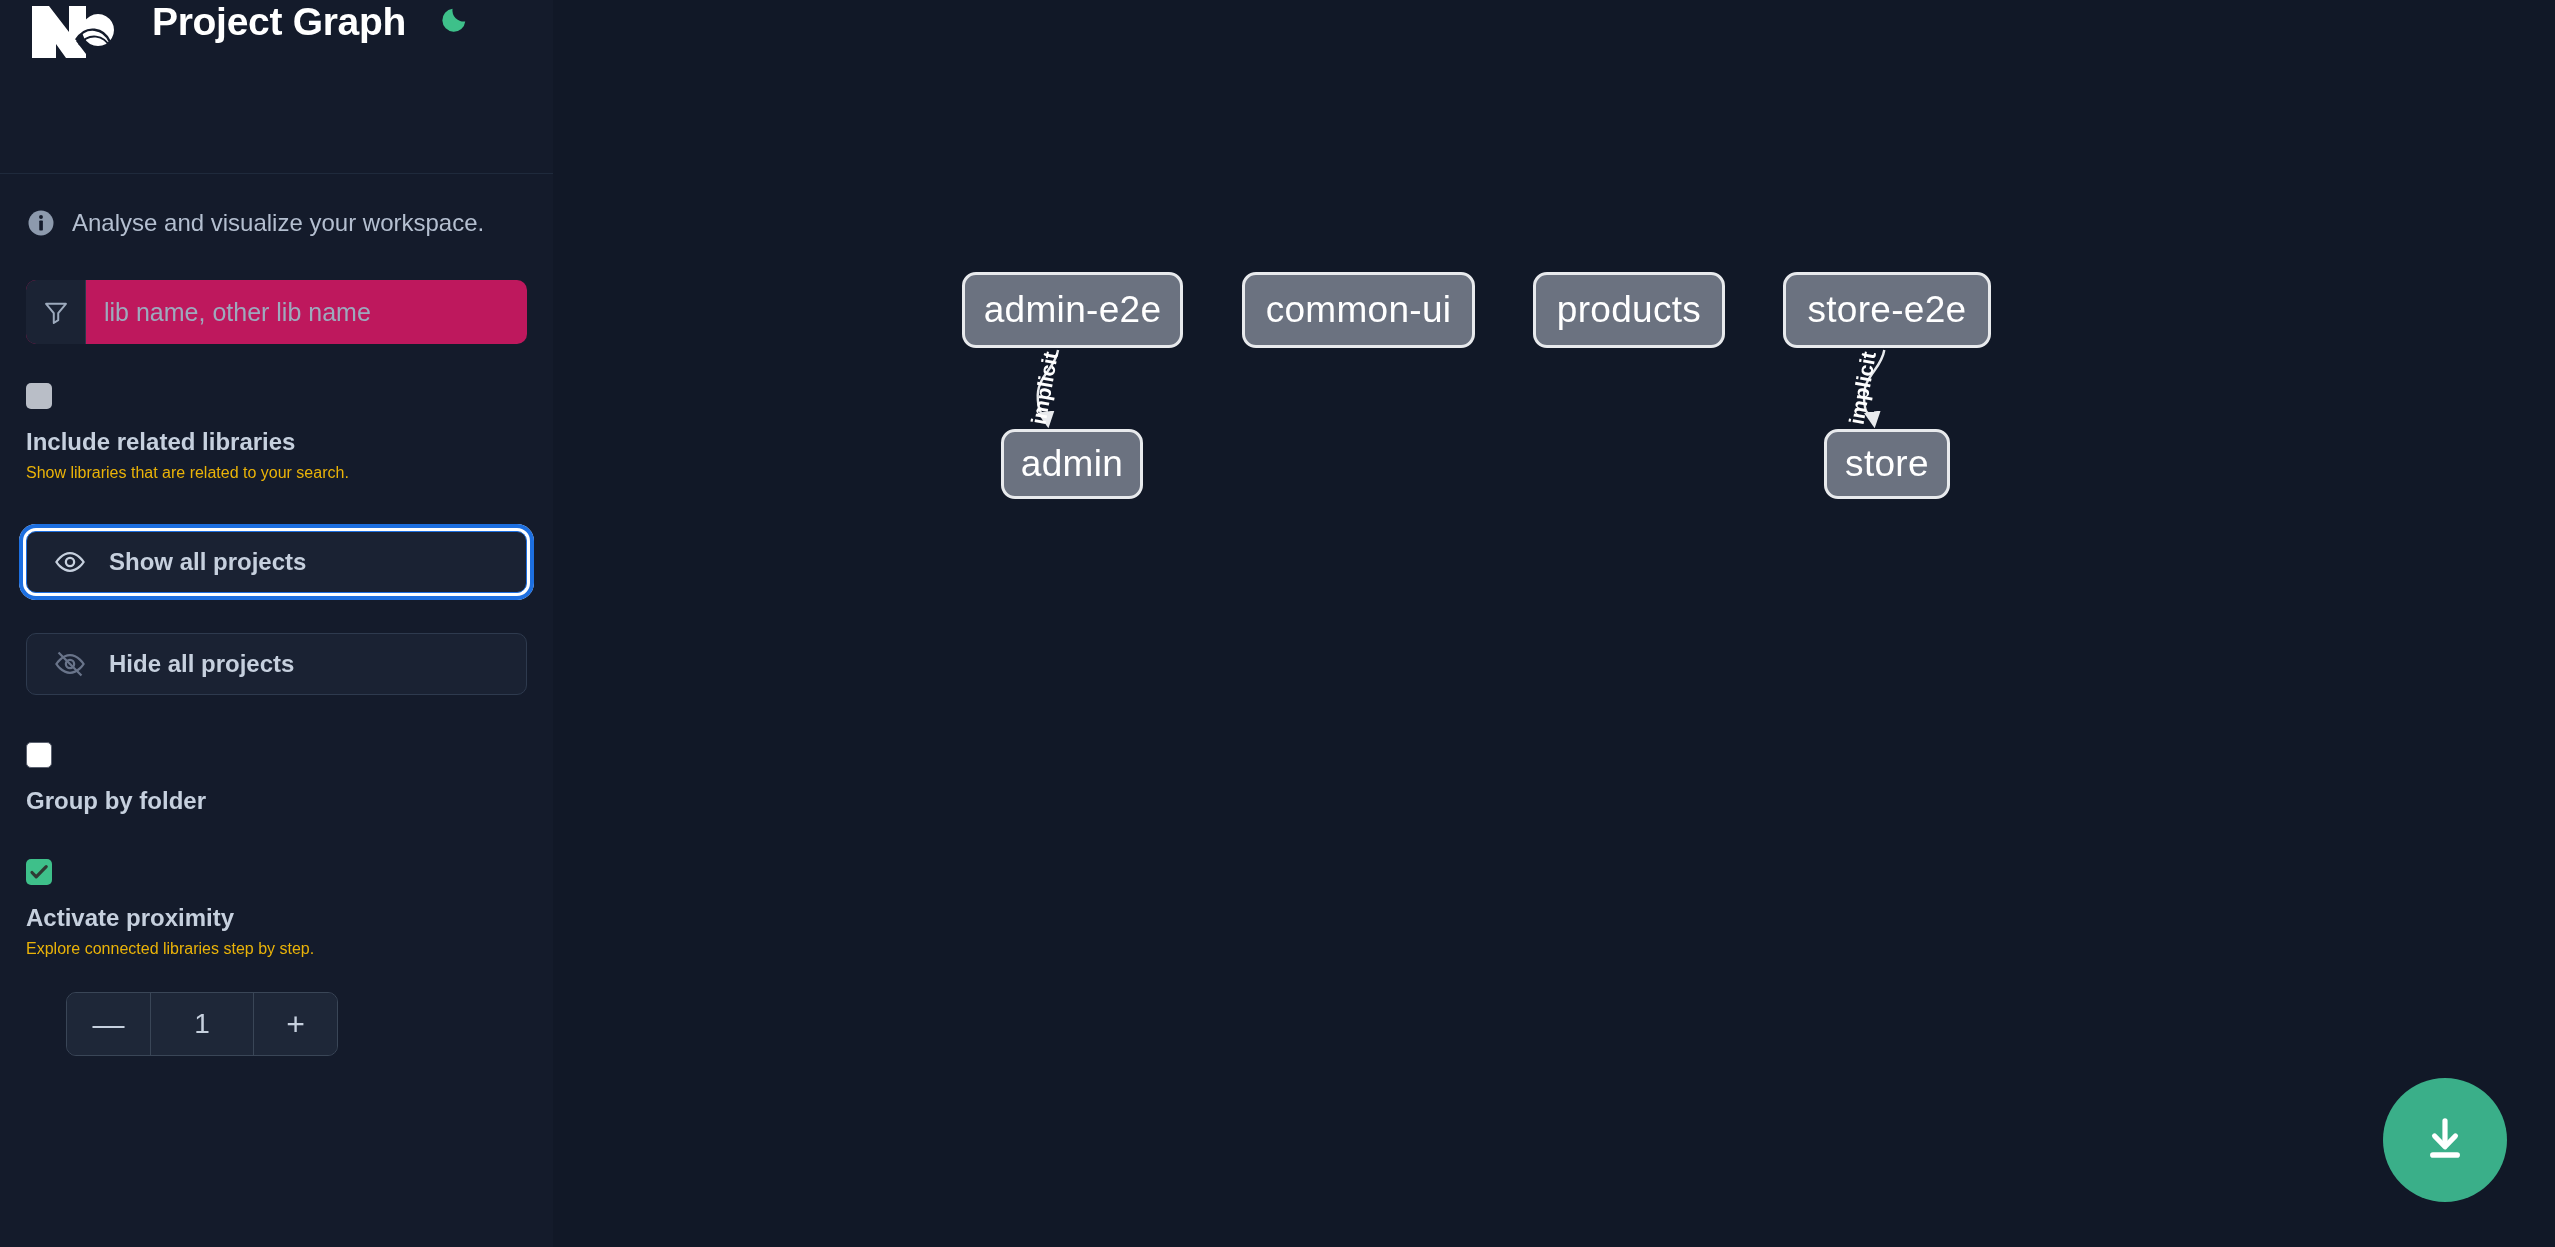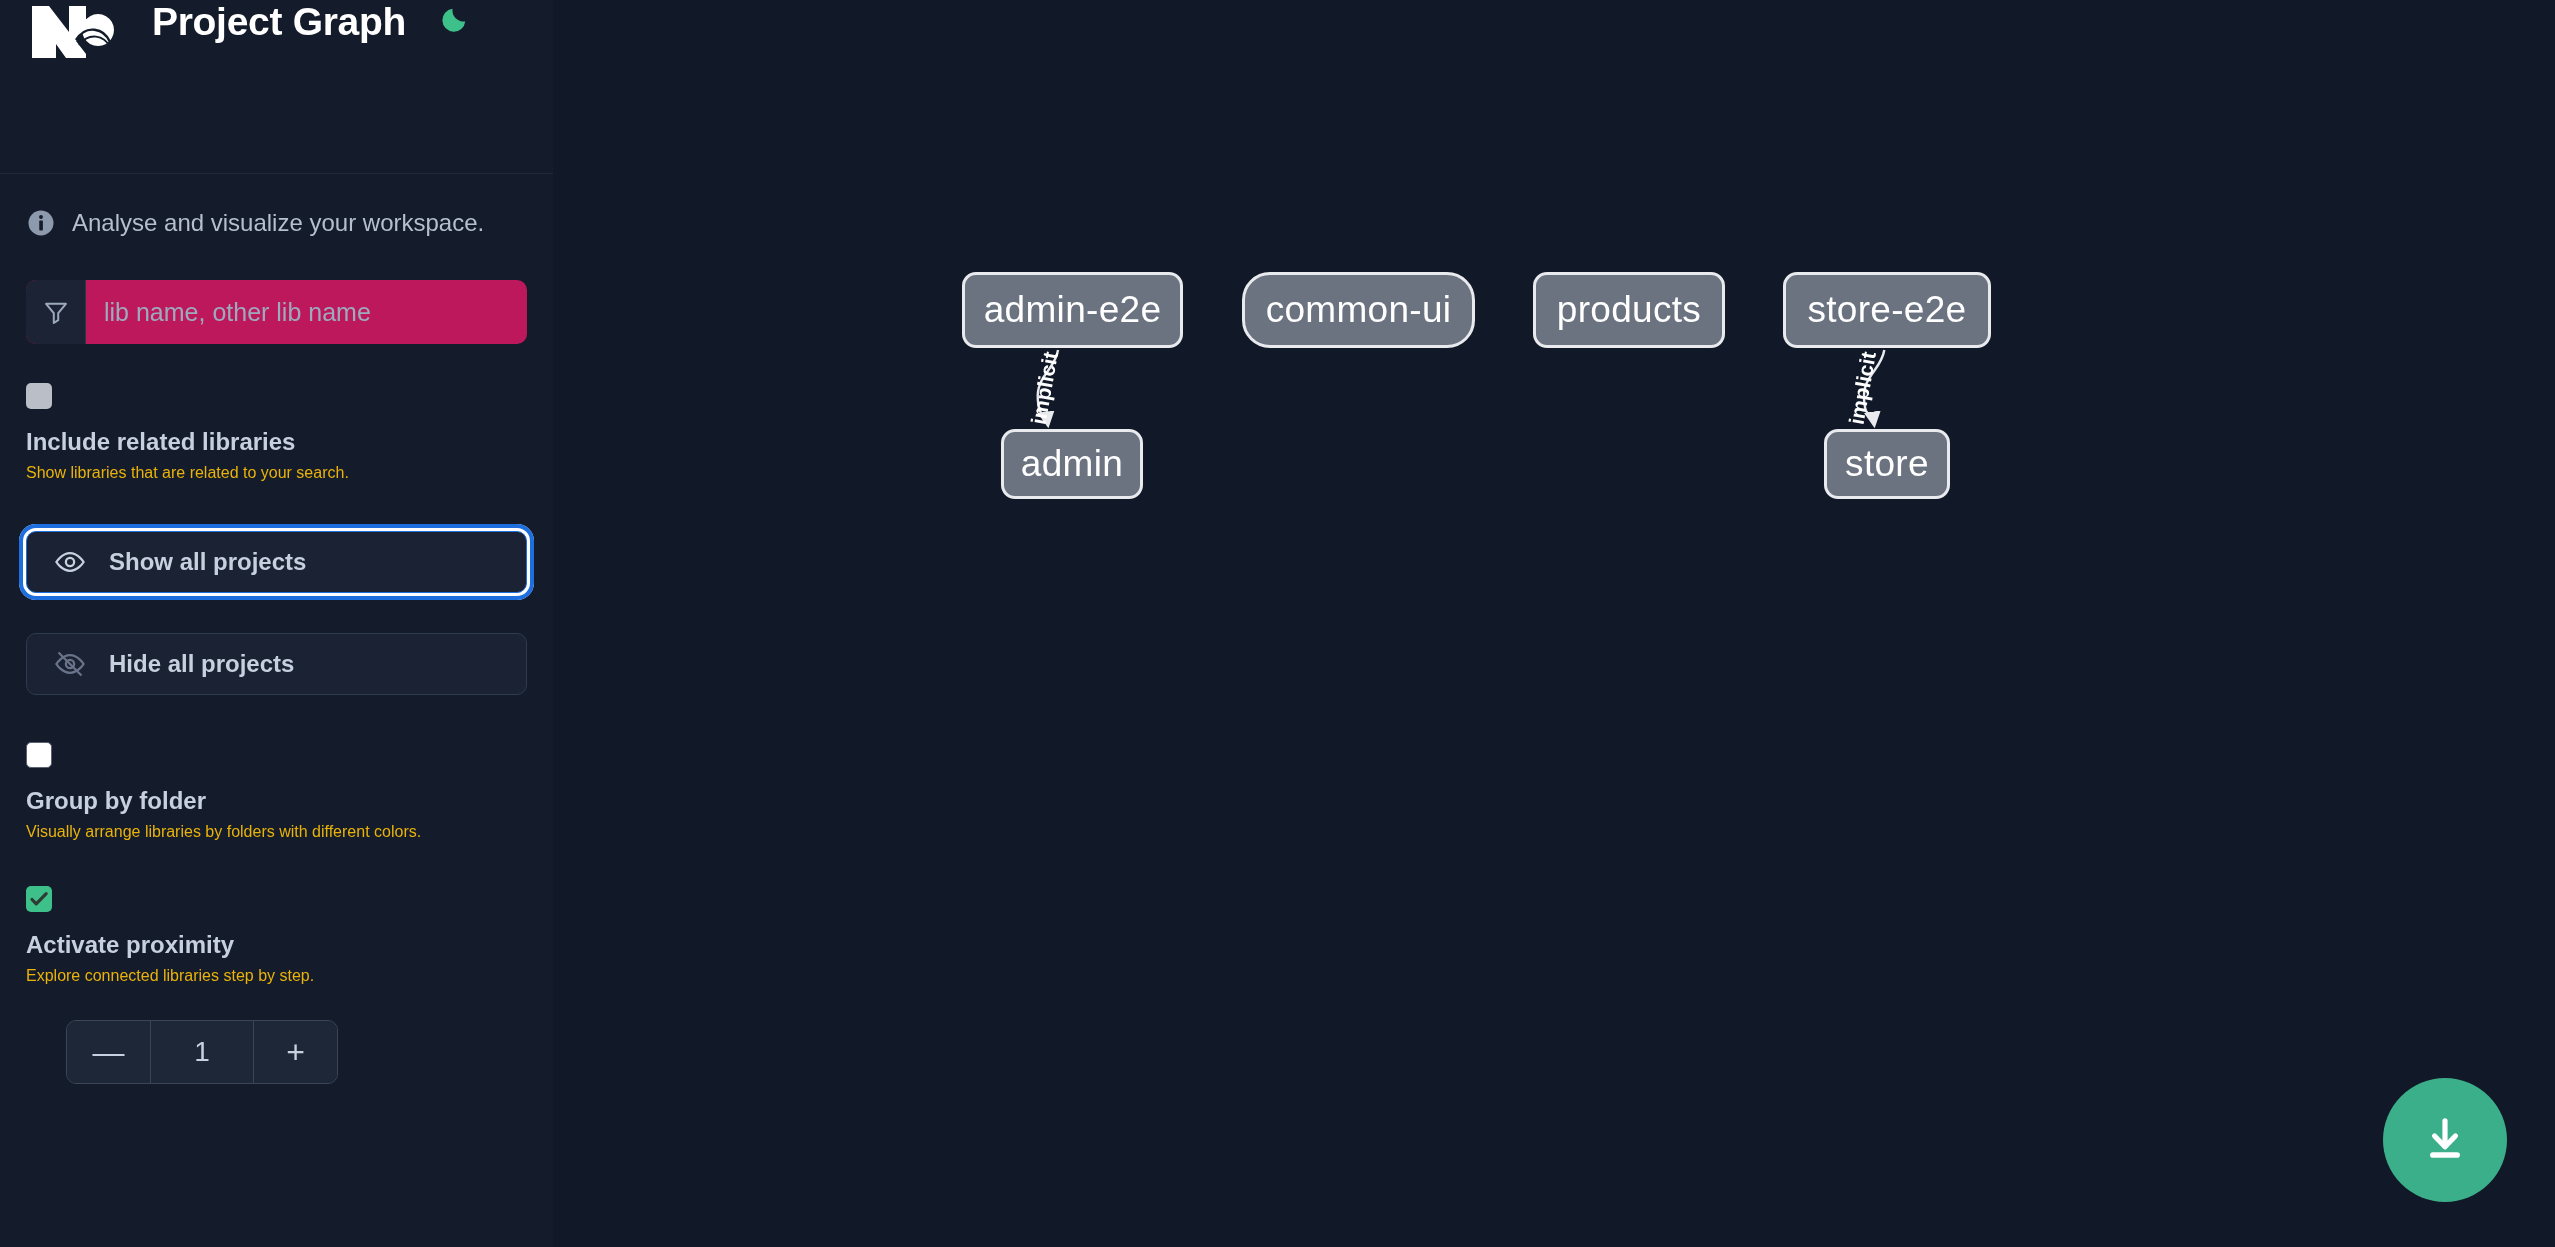--- a/index.html
+++ b/index.html
@@ -256,21 +256,20 @@
             </svg>
           </span>
           <span>Hide all projects</span>
         </button>
       </div>
 
       <div class="check-row" style="margin-top:42px">
         <span class="cb cb-white"></span>
         <span class="check-texts">
           <div class="check-title">Group by folder</div>
-          <div class="check-desc">Visually arrange libraries by folders with different colors.</div>
         </span>
       </div>
 
       <div class="check-row" style="margin-top:38px">
         <span class="cb cb-green">
           <svg viewBox="0 0 20 20" width="20" height="20" aria-hidden="true">
             <path d="M3 10.5l4.2 4.4L17.2 4.6" fill="none" stroke="#2f3a33" stroke-width="3.2" stroke-linecap="round" stroke-linejoin="round"></path>
           </svg>
         </span>
         <span class="check-texts">
@@ -302,21 +301,21 @@
           </marker>
         </defs>
         <path d="M500 350 C497 370 478 376 480 400 C482 424 487 404 490 425" stroke="#e8eaed" stroke-width="2.4" fill="none" marker-end="url(#arrow)"></path>
         <path d="M1318 350 C1315 370 1296 376 1298 400 C1300 424 1305 404 1308 425" stroke="#e8eaed" stroke-width="2.4" fill="none" marker-end="url(#arrow)"></path>
       </svg>
 
       <div class="edge-label" style="left:455px; top:376px;">implicit</div>
       <div class="edge-label" style="left:1273px; top:376px;">implicit</div>
 
       <div class="node" style="left:409px;  top:272px; width:221px; height:76px;">admin-e2e</div>
-      <div class="node" style="left:689px;  top:272px; width:233px; height:76px;border-radius:28px;">common-ui</div>
+      <div class="node" style="left:689px;  top:272px; width:233px; height:76px;">common-ui</div>
       <div class="node" style="left:980px;  top:272px; width:192px; height:76px;">products</div>
       <div class="node" style="left:1230px; top:272px; width:208px; height:76px;">store-e2e</div>
       <div class="node" style="left:448px;  top:429px; width:142px; height:70px;">admin</div>
       <div class="node" style="left:1271px; top:429px; width:126px; height:70px;">store</div>
     </div>
 
     <button class="download-fab">
       <span>
         <svg viewBox="0 0 24 24" width="52" height="52" aria-hidden="true">
           <line x1="12" y1="3.6" x2="12" y2="14.6" stroke="#ffffff" stroke-width="2.4" stroke-linecap="round"></line>

